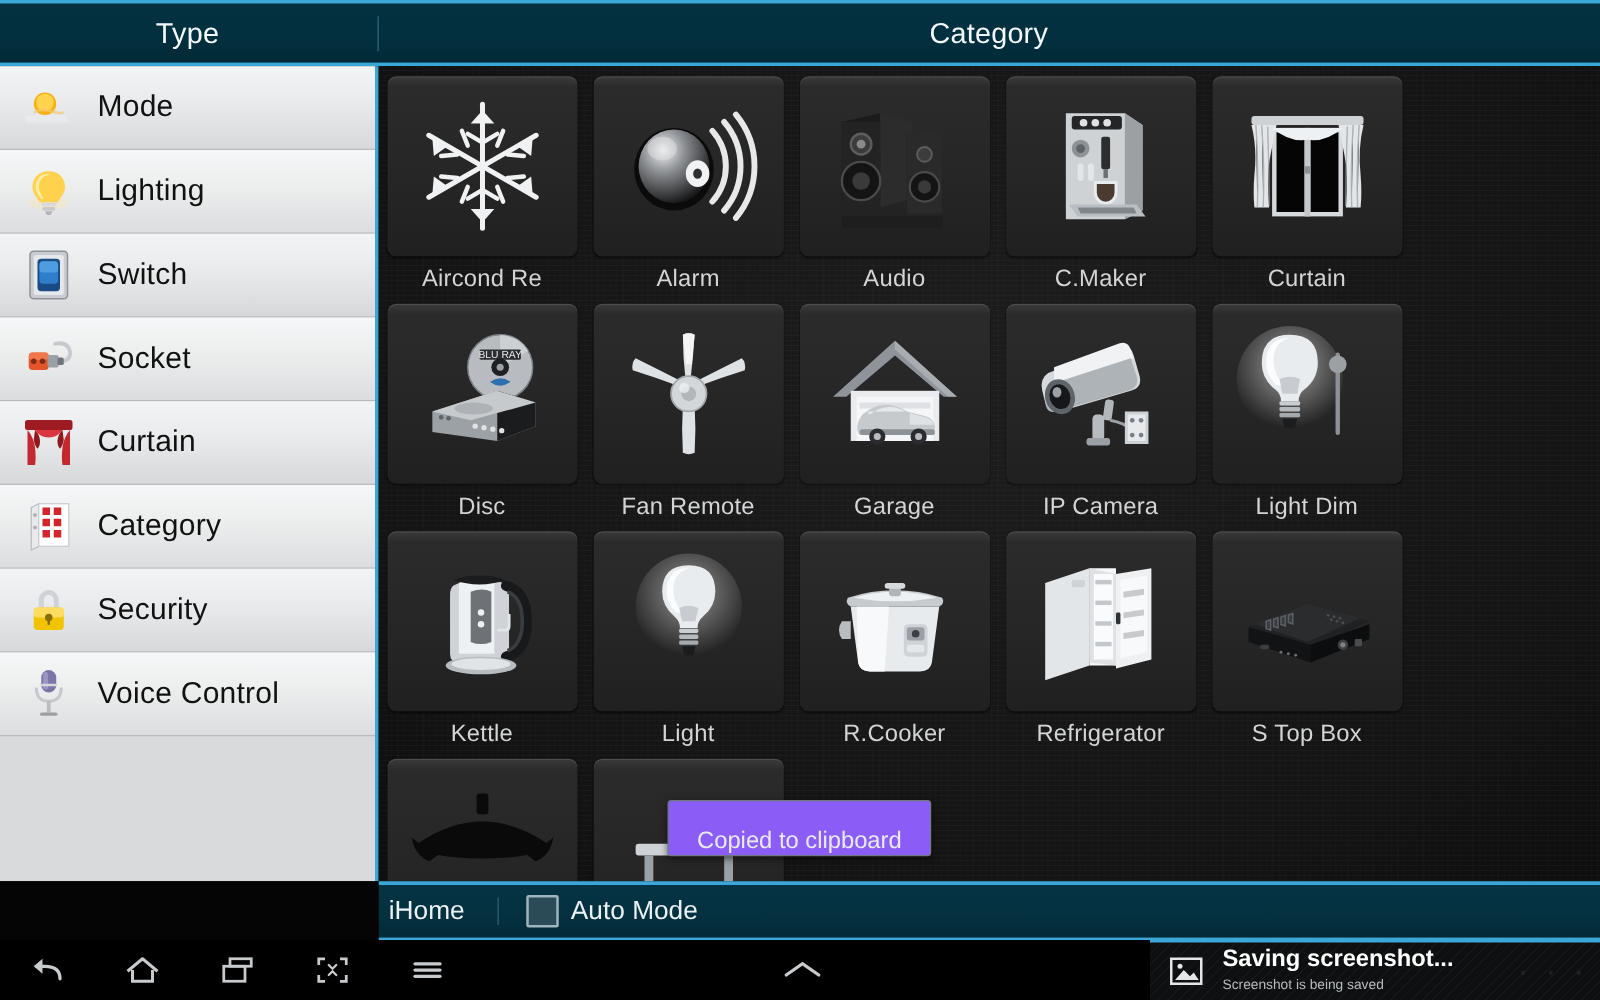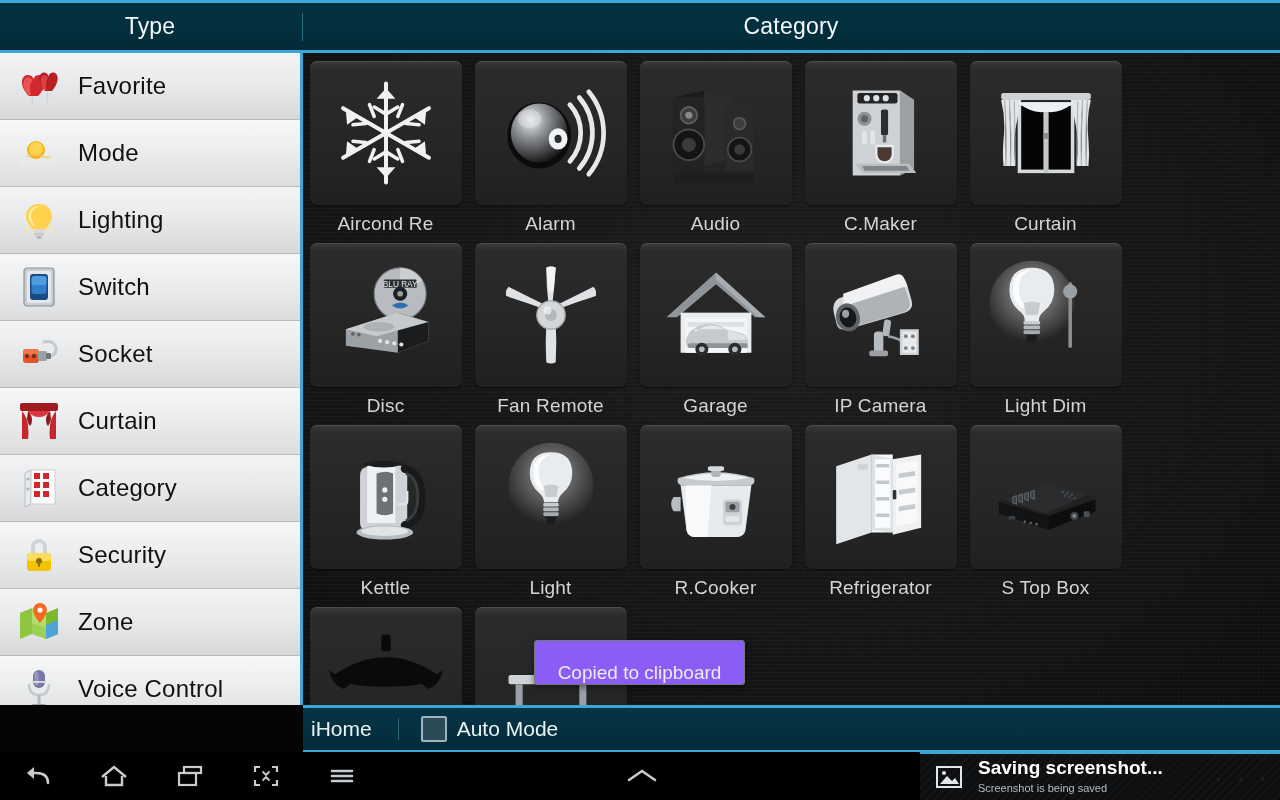--- a/index.html
+++ b/index.html
@@ -112,34 +112,20 @@
     </div>
     <div class="header-sep"></div>
     <div class="header-right">
       <div class="header-title">Category</div>
     </div>
   </div>
   <div class="header-underline"></div>
 
   <div class="sidebar">
 
-    <div class="side-item">
-      <div class="side-ico">
-        <svg width="44" height="40" viewBox="0 0 44 40">
-          <g>
-            <path d="M12 30 C2 20 4 10 10 9 C14 8.4 16 11 16.5 13 C17 11 19 8.4 23 9 C29 10 31 20 21 30 Z" fill="#d0292e"></path>
-            <path d="M12 30 C4 22 5.5 12.6 10.5 11.6 C13 11.1 15 13 15.6 14.6 C13 17 12 24 14 28 Z" fill="#ef5b5b" opacity=".85"></path>
-            <path d="M28 25 C20 16 21.5 7.5 26.5 6.6 C29.5 6 31 8.6 31.5 10.4 C32 8.6 33.6 6 36.6 6.6 C41.6 7.5 43 16 35 25 Z" fill="#b81f24"></path>
-            <path d="M28 25 C22 18 23 10 27 9.2 C29 8.8 30.6 10.6 31 12 C29 14 28.4 20 29.6 23.6 Z" fill="#e24a4c" opacity=".8"></path>
-            <path d="M15 30 C16 33 16 36 15 39 M30 25 C31 29 31 33 30 37" stroke="#cfd2d4" stroke-width="1.4" fill="none"></path>
-          </g>
-        </svg>
-      </div>
-      <div class="side-label">Favorite</div>
-    </div>
 
     <div class="side-item">
       <div class="side-ico">
         <svg width="44" height="40" viewBox="0 0 44 40">
           <circle cx="19" cy="17" r="9" fill="#f9b115"></circle>
           <circle cx="19" cy="16" r="7" fill="#ffd34d"></circle>
           <path d="M6 26 h30 a4 4 0 0 1 0 6 H6 a3 3 0 0 1 0 -6Z" fill="#e8eaec" opacity=".9"></path>
           <path d="M10 24 q6 -4 14 -1 q6 2 10 1" stroke="#f2c96b" stroke-width="2" fill="none" opacity=".7"></path>
         </svg>
       </div>
@@ -228,34 +214,20 @@
           <path d="M12 20 v-6 a8 8 0 0 1 16 0 v6 h-4 v-6 a4 4 0 0 0 -8 0 v6 Z" fill="#cfd3d7"></path>
           <rect x="8" y="20" width="24" height="18" rx="3" fill="#f2c400"></rect>
           <rect x="8" y="20" width="24" height="8" rx="3" fill="#ffe070" opacity=".85"></rect>
           <circle cx="20" cy="28" r="3" fill="#8a6f00"></circle>
           <rect x="19" y="29" width="2" height="5" rx="1" fill="#8a6f00"></rect>
         </svg>
       </div>
       <div class="side-label">Security</div>
     </div>
 
-    <div class="side-item">
-      <div class="side-ico">
-        <svg width="46" height="42" viewBox="0 0 46 42">
-          <path d="M4 12 l12 -5 v26 l-12 5 Z" fill="#8cc63f"></path>
-          <path d="M16 7 l14 5 v26 l-14 -5 Z" fill="#b4dc6b"></path>
-          <path d="M30 12 l12 -5 v26 l-12 5 Z" fill="#7ab82e"></path>
-          <path d="M30 24 l12 -5 v14 l-12 5 Z" fill="#4fa3d9"></path>
-          <path d="M16 22 l14 5 v11 l-14 -5 Z" fill="#9bd055"></path>
-          <path d="M24 2 a7 7 0 0 1 7 7 c0 5 -7 13 -7 13 s-7 -8 -7 -13 a7 7 0 0 1 7 -7Z" fill="#f26a21"></path>
-          <circle cx="24" cy="9" r="2.6" fill="#fff"></circle>
-        </svg>
-      </div>
-      <div class="side-label">Zone</div>
-    </div>
 
     <div class="side-item">
       <div class="side-ico">
         <svg width="40" height="44" viewBox="0 0 40 44">
           <rect x="14" y="3" width="12" height="18" rx="6" fill="#7b76a8"></rect>
           <rect x="15.5" y="4.5" width="4" height="14" rx="2" fill="#a9a4cc" opacity=".7"></rect>
           <path d="M10 17 q0 11 10 11 q10 0 10 -11" stroke="#c6c9cd" stroke-width="2.4" fill="none"></path>
           <rect x="18.5" y="28" width="3" height="9" fill="#b8bcc0"></rect>
           <rect x="13" y="37" width="14" height="2.6" rx="1.3" fill="#9ca0a4"></rect>
           <rect x="13" y="14" width="14" height="2" fill="#d5d8db"></rect>

